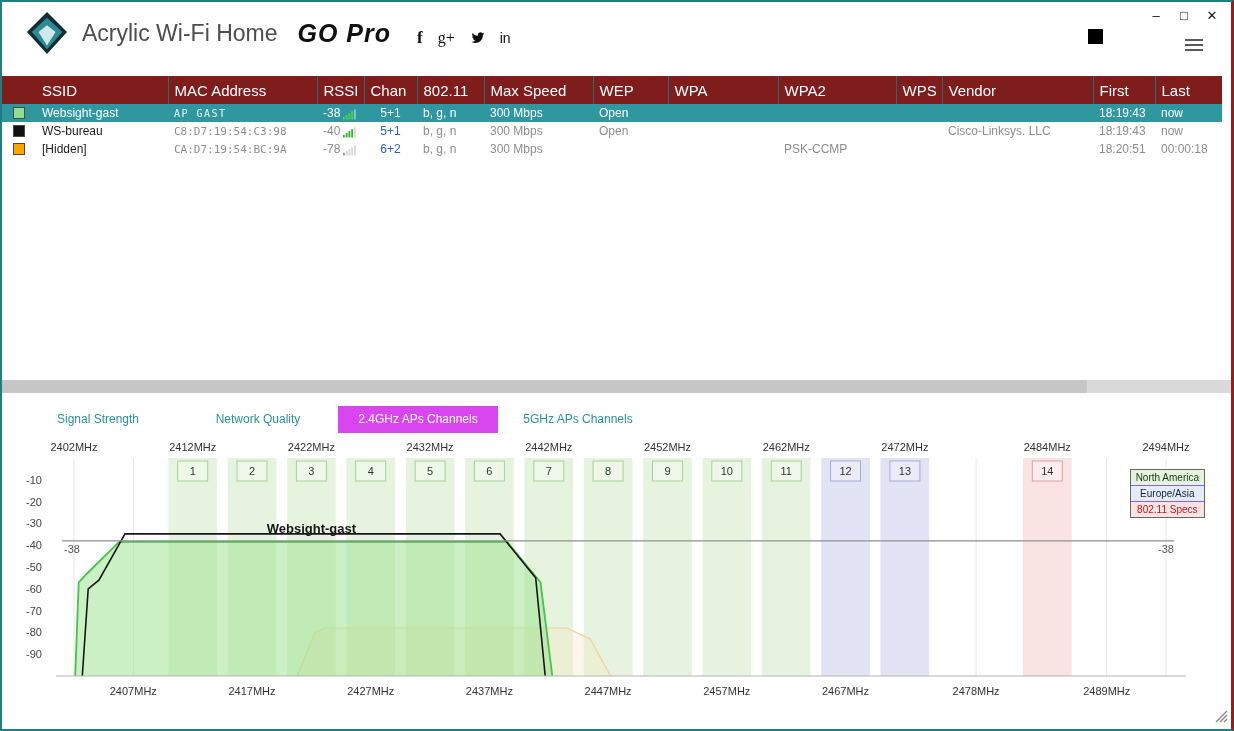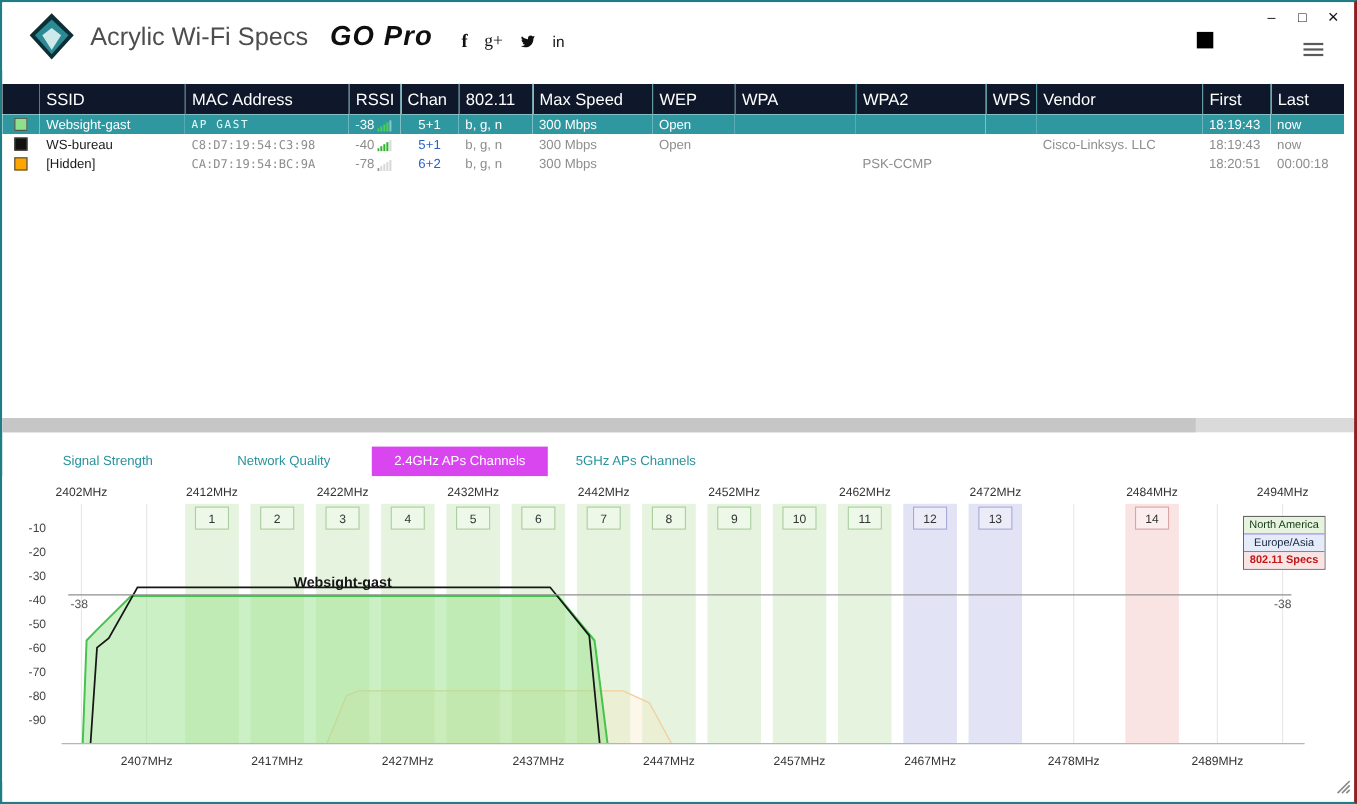--- a/index.html
+++ b/index.html
@@ -18,21 +18,21 @@
 .soc{font-size:15px;color:#101010;cursor:pointer;line-height:14px}
 .soc-facebook{font-family:"Liberation Serif",serif;font-weight:700;font-size:17px}
 .soc-google-plus{font-family:"Liberation Serif",serif;font-size:16px}
 .soc-linkedin{font-weight:400;font-size:14px}
 .stop{width:15px;height:15px;background:#000;margin-left:auto;margin-right:128px;margin-top:6px;cursor:pointer}
 .hamburger{position:absolute;right:28px;top:34px;width:18px;cursor:pointer}
 .hamburger i{display:block;height:2px;background:#5a5a5a;margin:3px 0}
 
 .table-wrap{height:304px;margin-top:12px;overflow:hidden;background:#fff}
 table{border-collapse:collapse;width:1220px;table-layout:fixed}
-thead th{background:#0f172a;color:#fff;font-weight:400;font-size:15px;text-align:left;padding:4px 6px;height:28px;border-left:1px solid #1d6e76;white-space:nowrap;overflow:hidden;cursor:pointer}
+thead th{background:#7f1d1d;color:#fff;font-weight:400;font-size:15px;text-align:left;padding:4px 6px;height:28px;border-left:1px solid #1d6e76;white-space:nowrap;overflow:hidden;cursor:pointer}
 thead th.swh,thead th.first-col{border-left:none}
 tbody td{font-size:12px;height:18px;padding:0 6px;color:#8d8d8d;white-space:nowrap;overflow:hidden;vertical-align:middle}
 td.ssid{color:#1a1a1a}
 td.mac{font-family:"DejaVu Sans Mono",monospace;font-size:11px;color:#8d8d8d}
 td.chan{color:#2a62c8;text-align:center}
 td.swc{text-align:center;padding:0}
 .swatch{width:12px;height:12px;border:1px solid #4a4a4a;margin:0 auto}
 .rssiwrap{display:flex;justify-content:flex-end;align-items:flex-end;gap:3px}
 tr.selected td{background:#2f97a0;color:#fff}
 tr.selected td.ssid{color:#fff}
@@ -68,21 +68,21 @@
     <span>□</span>
     <span>✕</span>
   </div>
 
   <div class="header">
     <svg class="logo" viewBox="0 0 44 46">
       <polygon points="22,1 43,22 22,45 1,22" fill="#0d2e35"></polygon>
       <polygon points="22,7 38,22 22,40 6,22" fill="#2b8a93"></polygon>
       <polygon points="22,15 31,22 22,36 13,22" fill="#cfe9ea"></polygon>
     </svg>
-    <div class="apptitle">Acrylic Wi-Fi Specs</div>
+    <div class="apptitle">Acrylic Wi-Fi Home</div>
     <div class="gopro">GO Pro</div>
     <div class="social">
         <span class="soc soc-facebook">f</span>
         <span class="soc soc-google-plus">g+</span>
         <span class="soc soc-twitter"><svg width="15" height="14" viewBox="0 0 14 14">
             <path fill="#101010" d="M13.5,2.6c-.5.3-1,.5-1.6.6A2.6,2.6,0,0,0,7.4,5.1v.6A6.1,6.1,0,0,1,2,3a2.6,2.6,0,0,0,.8,3.5,2.5,2.5,0,0,1-1.2-.3v0A2.6,2.6,0,0,0,3.7,8.8a2.6,2.6,0,0,1-1.2,0,2.6,2.6,0,0,0,2.4,1.8A5.2,5.2,0,0,1,1,11.8,7.3,7.3,0,0,0,5,13c4.8,0,7.4-4,7.4-7.4v-.3A5.3,5.3,0,0,0,13.5,2.6Z"></path>
           </svg></span>
         <span class="soc soc-linkedin">in</span>
       </div>
     <div class="stop"></div>
@@ -330,21 +330,21 @@
         <text class="xtick" x="606.1" y="262" text-anchor="middle">2447MHz</text>
         <text class="xtick" x="724.8" y="262" text-anchor="middle">2457MHz</text>
         <text class="xtick" x="843.5" y="262" text-anchor="middle">2467MHz</text>
         <text class="xtick" x="974.1" y="262" text-anchor="middle">2478MHz</text>
         <text class="xtick" x="1104.7" y="262" text-anchor="middle">2489MHz</text>
         <line x1="54" y1="243" x2="1184" y2="243" stroke="#b5b5b5" stroke-width="1"></line>
       </svg>
     <div class="legend">
         <div class="lrow" style="background: rgb(230, 244, 223); color: rgb(20, 56, 20);">North America</div>
         <div class="lrow" style="background: rgb(227, 236, 248); color: rgb(22, 33, 60);">Europe/Asia</div>
-        <div class="lrow" style="background: rgb(250, 227, 227); color: rgb(192, 24, 24); font-weight: bold;">802.11 Specs</div>
+        <div class="lrow" style="background: rgb(250, 227, 227); color: rgb(192, 24, 24);">802.11 Specs</div>
       </div>
   </div>
 
   <div class="resize-grip">
     <svg width="14" height="14" viewBox="0 0 14 14">
       <line x1="13" y1="2" x2="2" y2="13" stroke="#8a8a8a" stroke-width="1.5"></line>
       <line x1="13" y1="6" x2="6" y2="13" stroke="#8a8a8a" stroke-width="1.5"></line>
       <line x1="13" y1="10" x2="10" y2="13" stroke="#8a8a8a" stroke-width="1.5"></line>
     </svg>
   </div>

